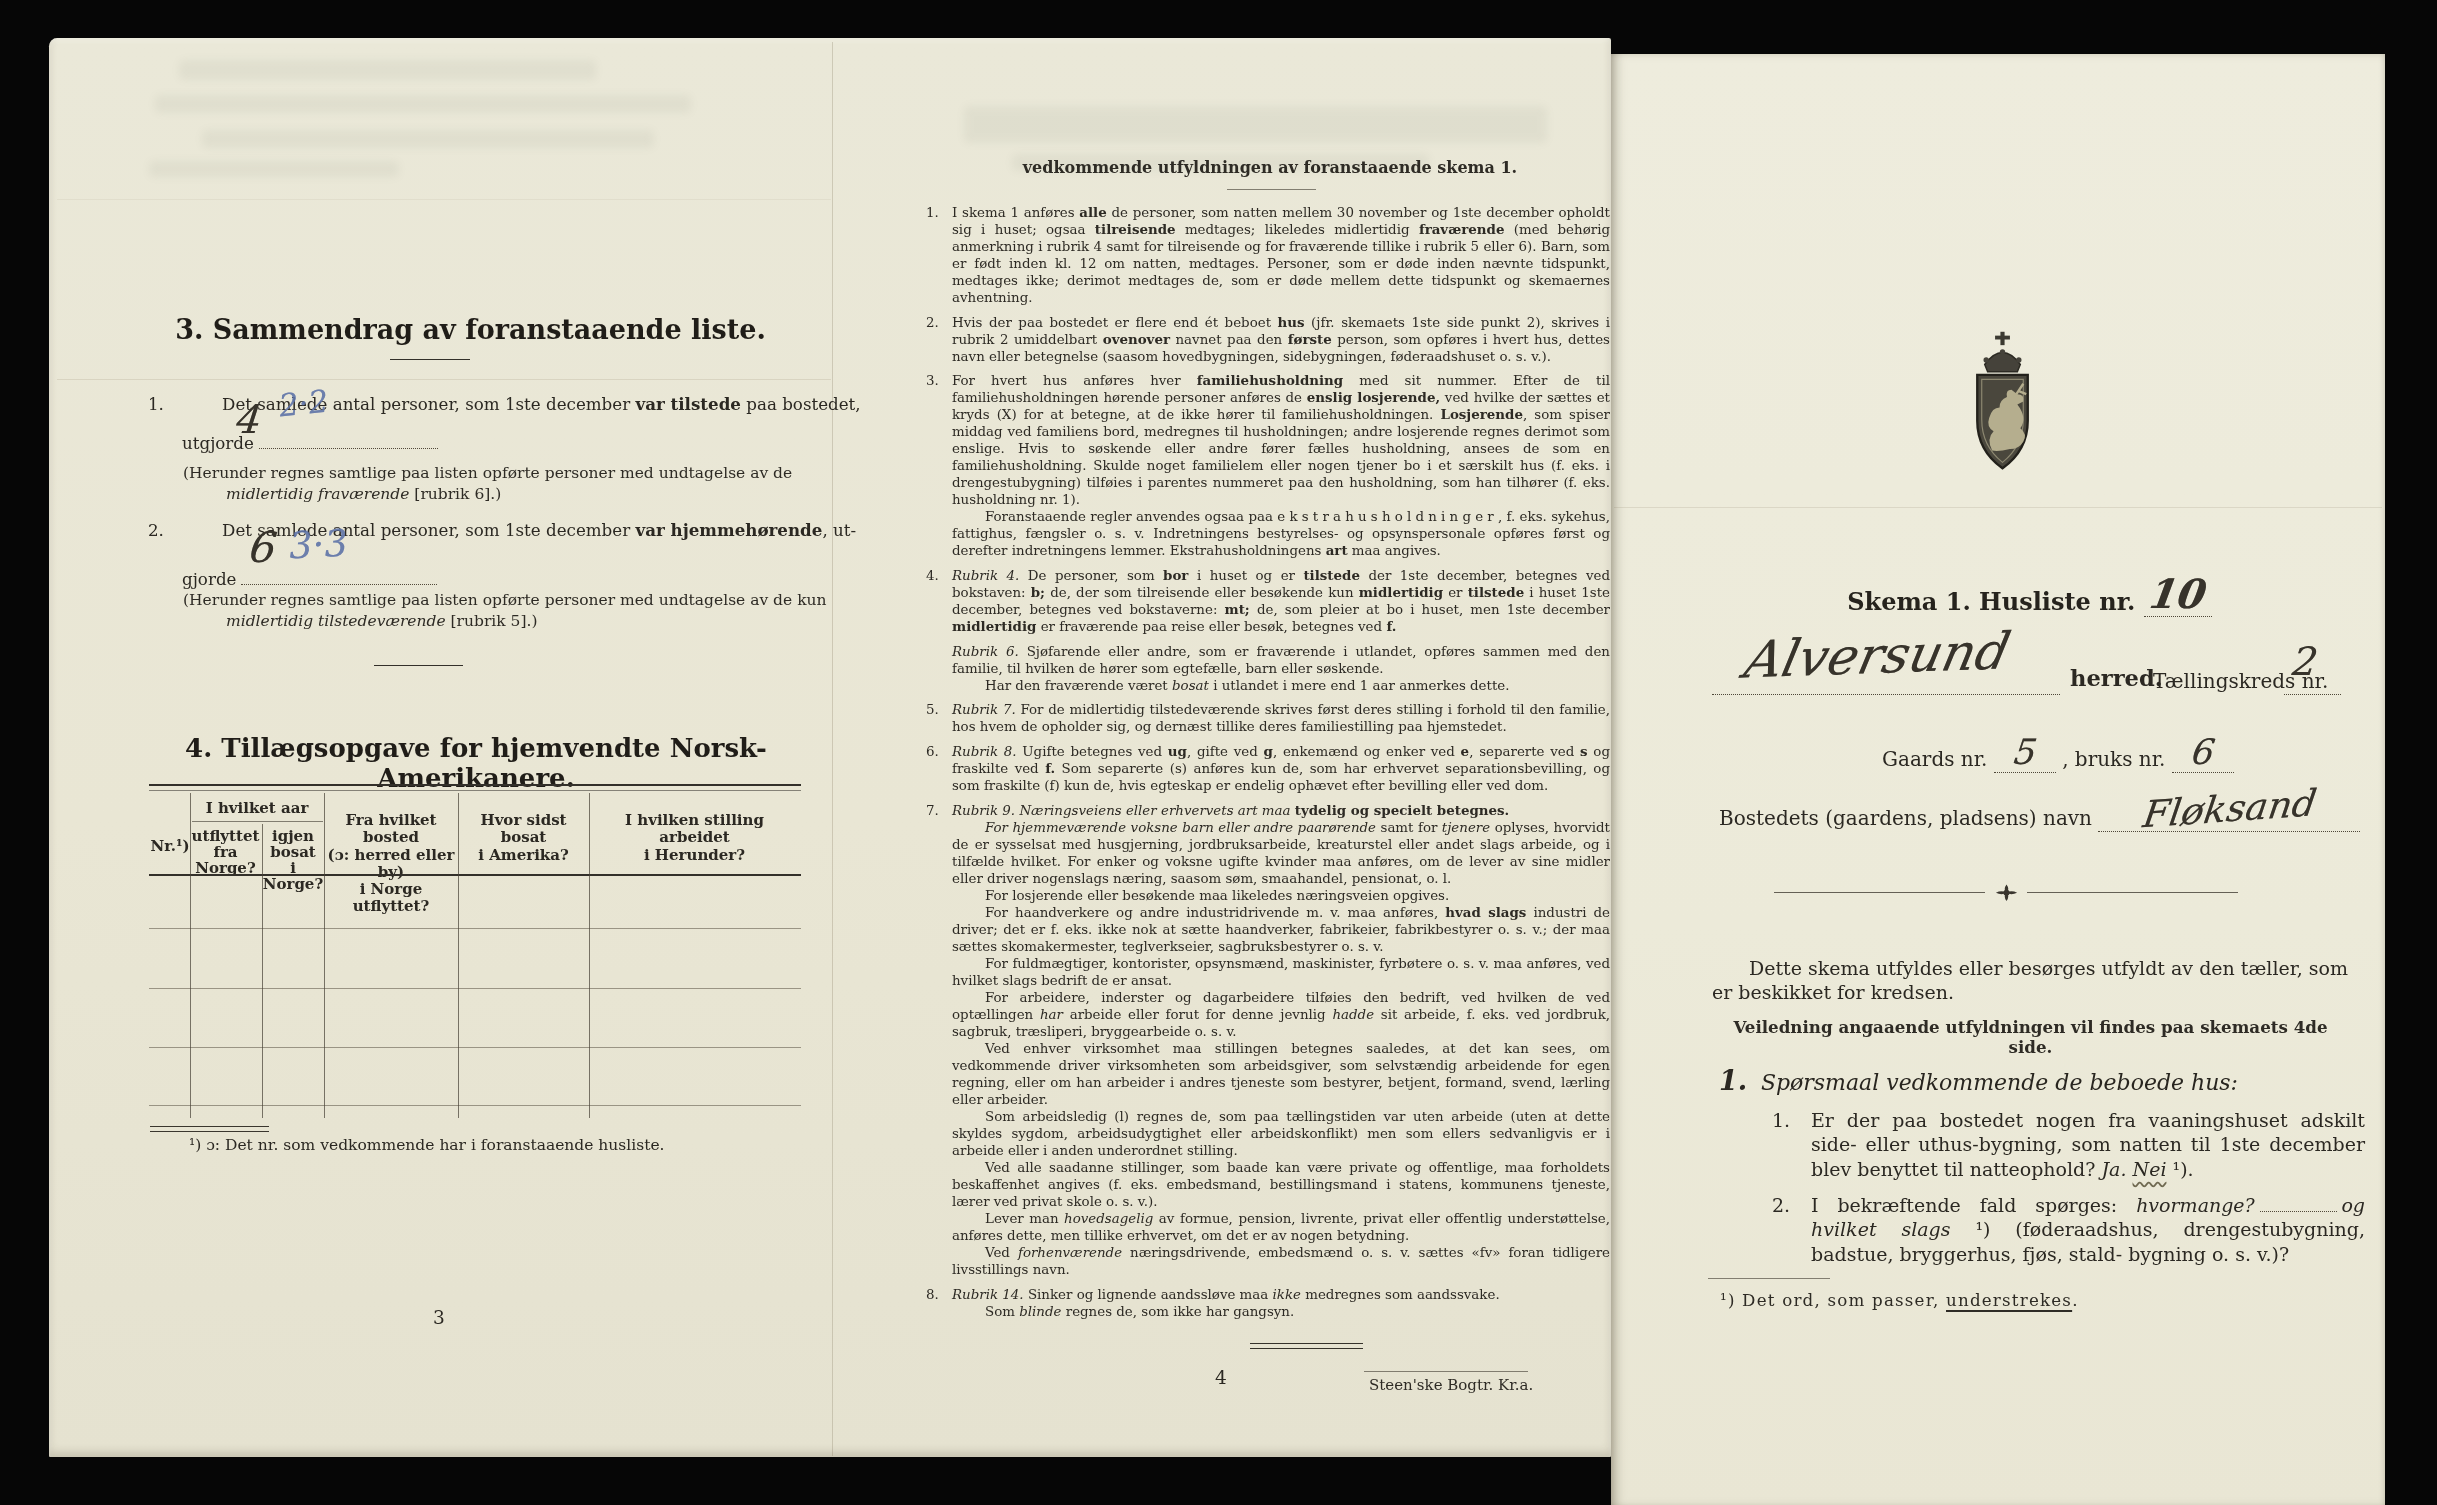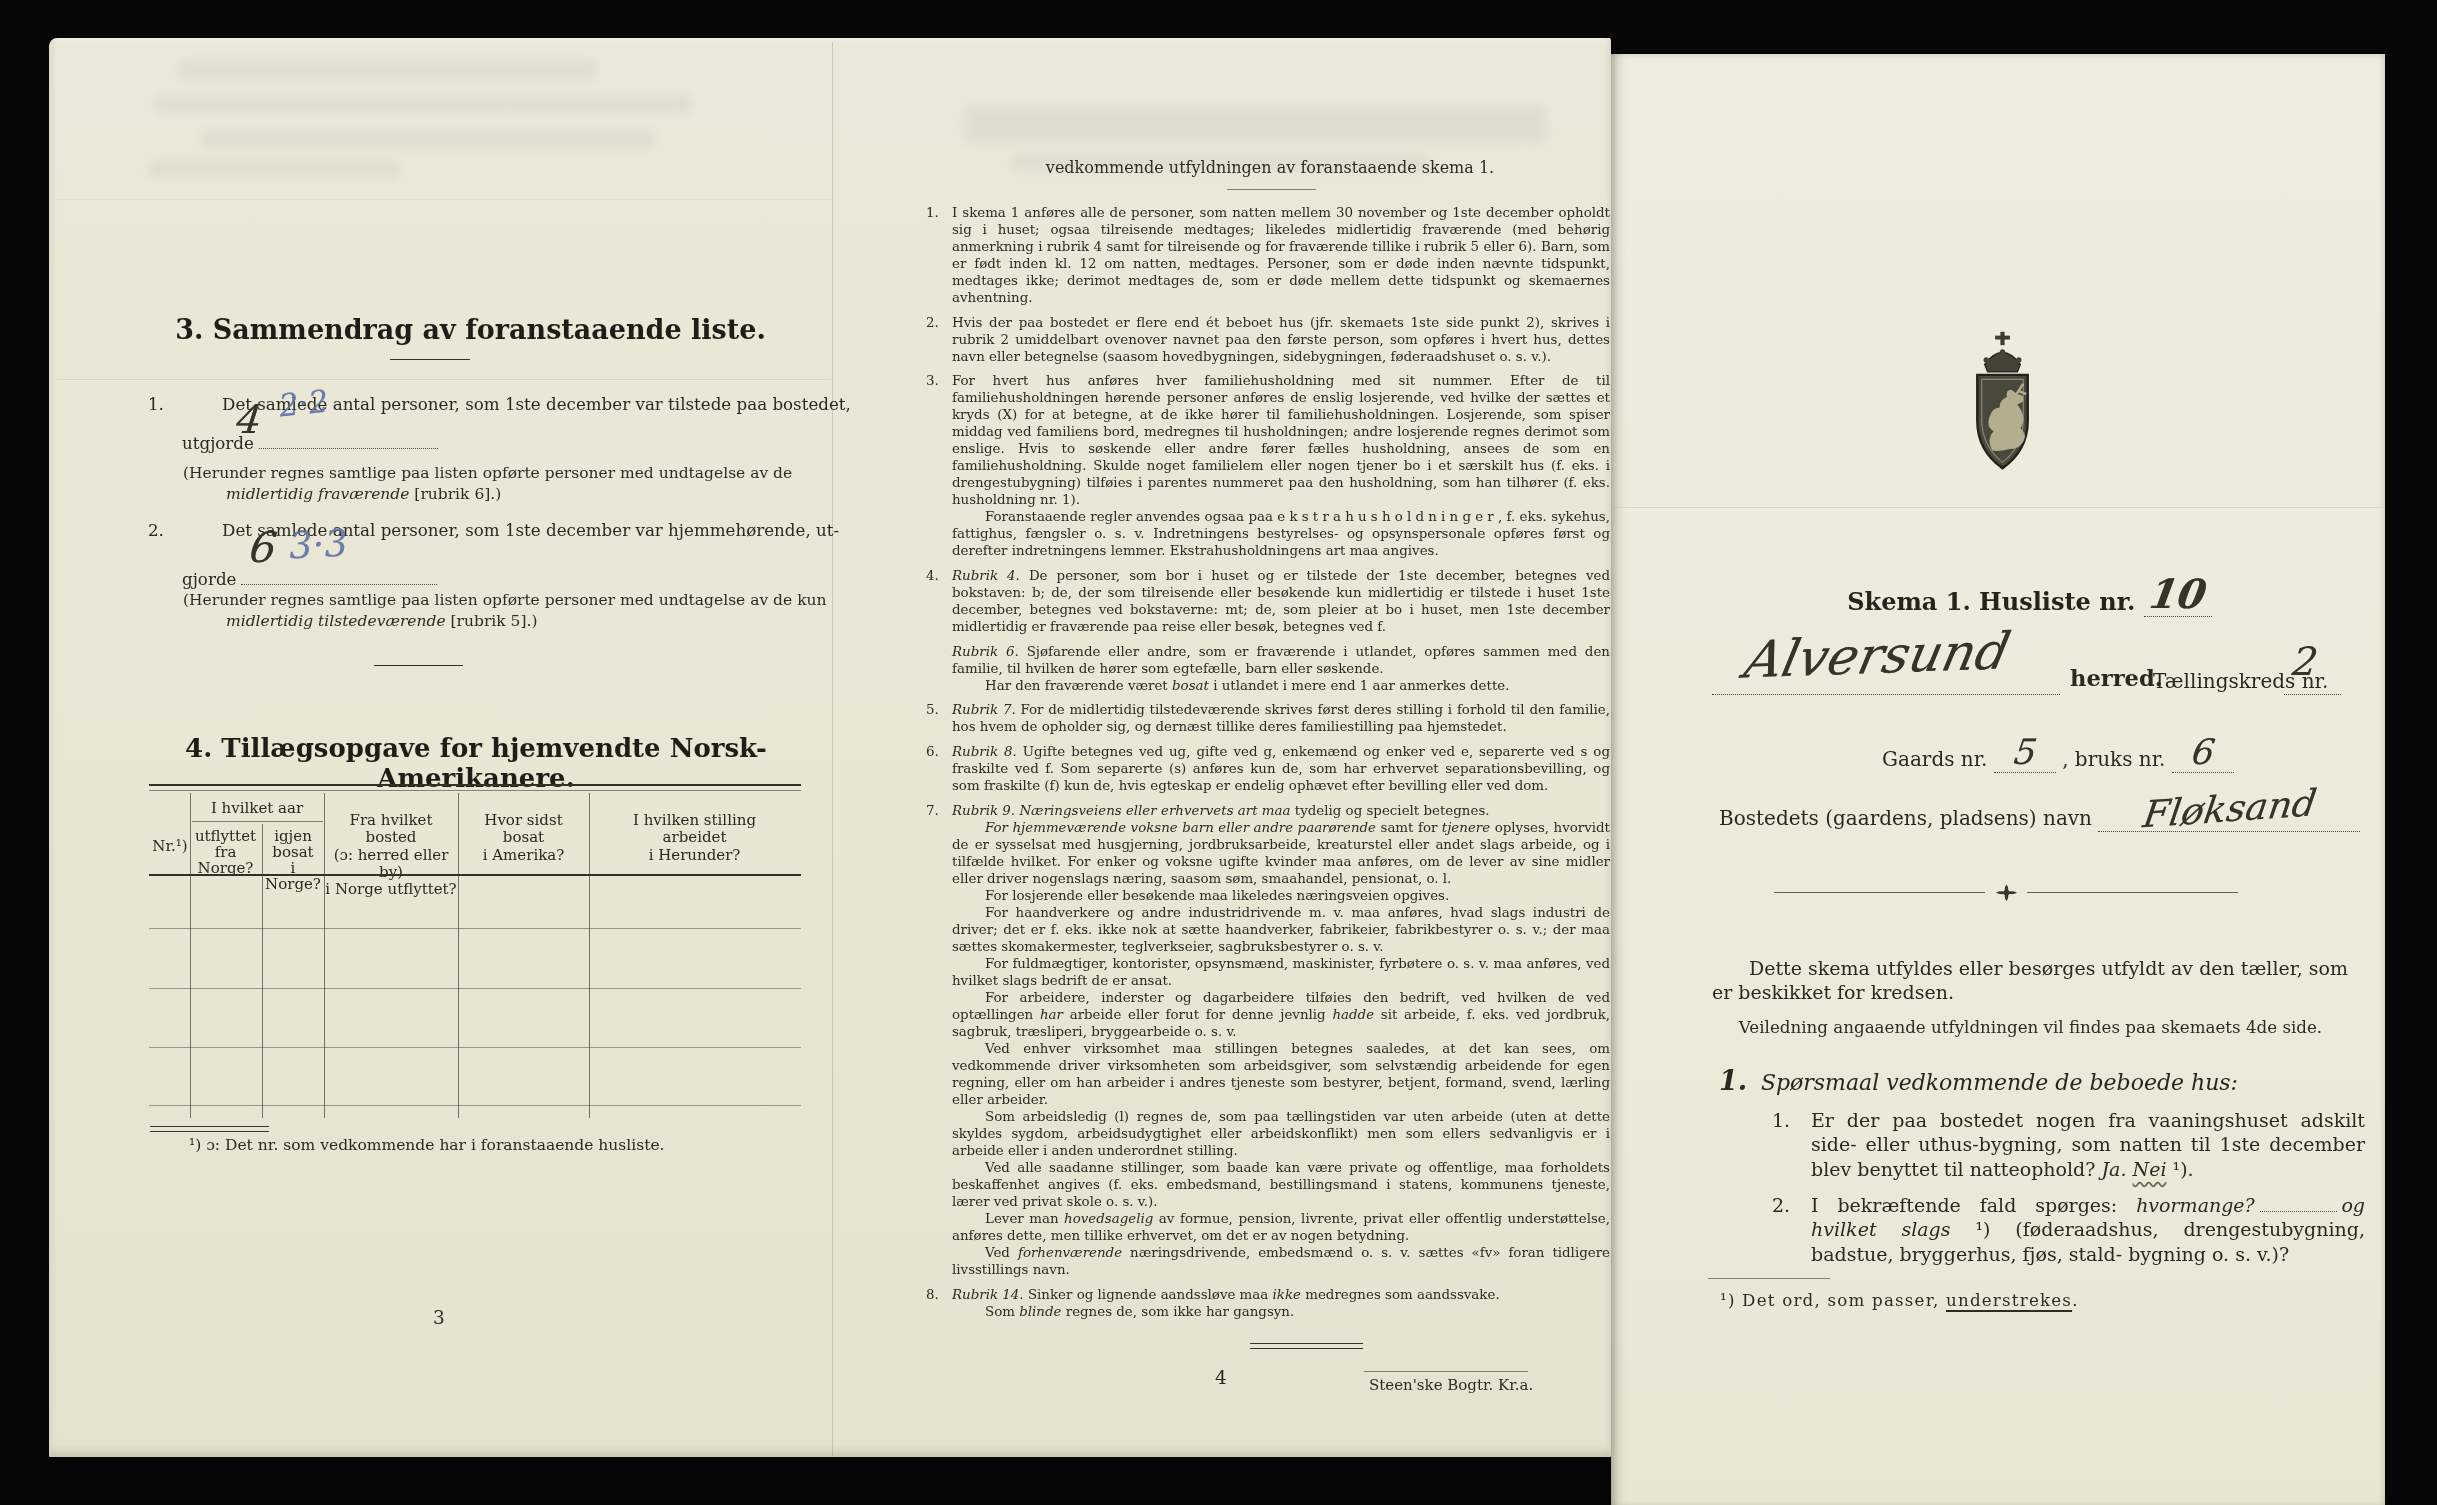--- a/index.html
+++ b/index.html
@@ -10,23 +10,23 @@
   .sheet-left{left:49px;top:38px;width:1562px;height:1419px;background:linear-gradient(180deg,#eae8d8 0%,#e9e6d4 55%,#e5e2d0 100%);
               border-radius:8.3px 2.4px 1.2px 1.2px;box-shadow:inset 0 -4.8px 8.3px rgba(60,50,30,.18), inset 0 2.4px 4.8px rgba(255,255,250,.4);}
   .sheet-right{left:1611px;top:54px;width:774px;height:1452px;background:linear-gradient(180deg,#eeecdd 0%,#ecead9 60%,#e9e6d4 100%);
               box-shadow:inset 8.3px 0 13px -7.1px rgba(55,45,25,.55), inset -3.6px 0 6px -3.6px rgba(60,50,30,.25);}
   .crease-v{width:1.2px;background:rgba(105,92,62,.22);}
   .hairline{height:1.2px;background:rgba(110,98,70,.14);}
   .ghost{background:#6d7464;opacity:.08;filter:blur(4.2px);border-radius:4.8px;}
   
   .pre{white-space:pre-line;}
   .nowrap{white-space:nowrap;margin-left:40px;}
-  .center{text-align:center;}
+  .center{text-align:center;font-weight:bold;}
   .just{text-align:justify;}
-  .seg-b{font-weight:normal;}
+  .seg-b{font-weight:bold;}
   .seg-i{font-style:italic;}
   .seg-sp{letter-spacing:4.2px;}
   .seg-u{text-decoration:underline;text-decoration-thickness:1.5px;text-underline-offset:3.6px;}
   .seg-iw{font-style:italic;text-decoration:underline wavy rgba(90,84,58,.85);text-underline-offset:4.8px;}
   .leader-dots{display:inline-block;border-bottom:1.8px dotted #52493a;height:.85em;vertical-align:baseline;margin:0 4.8px;}
   .rule{background:#33302a;}
   .rule-soft{background:rgba(60,55,45,.6);}
   .dashed{border-top:0.9px solid rgba(75,68,54,.5);height:0;}
   .dotted-line{border-bottom:1.8px dotted #4e4738;height:0;}
   

